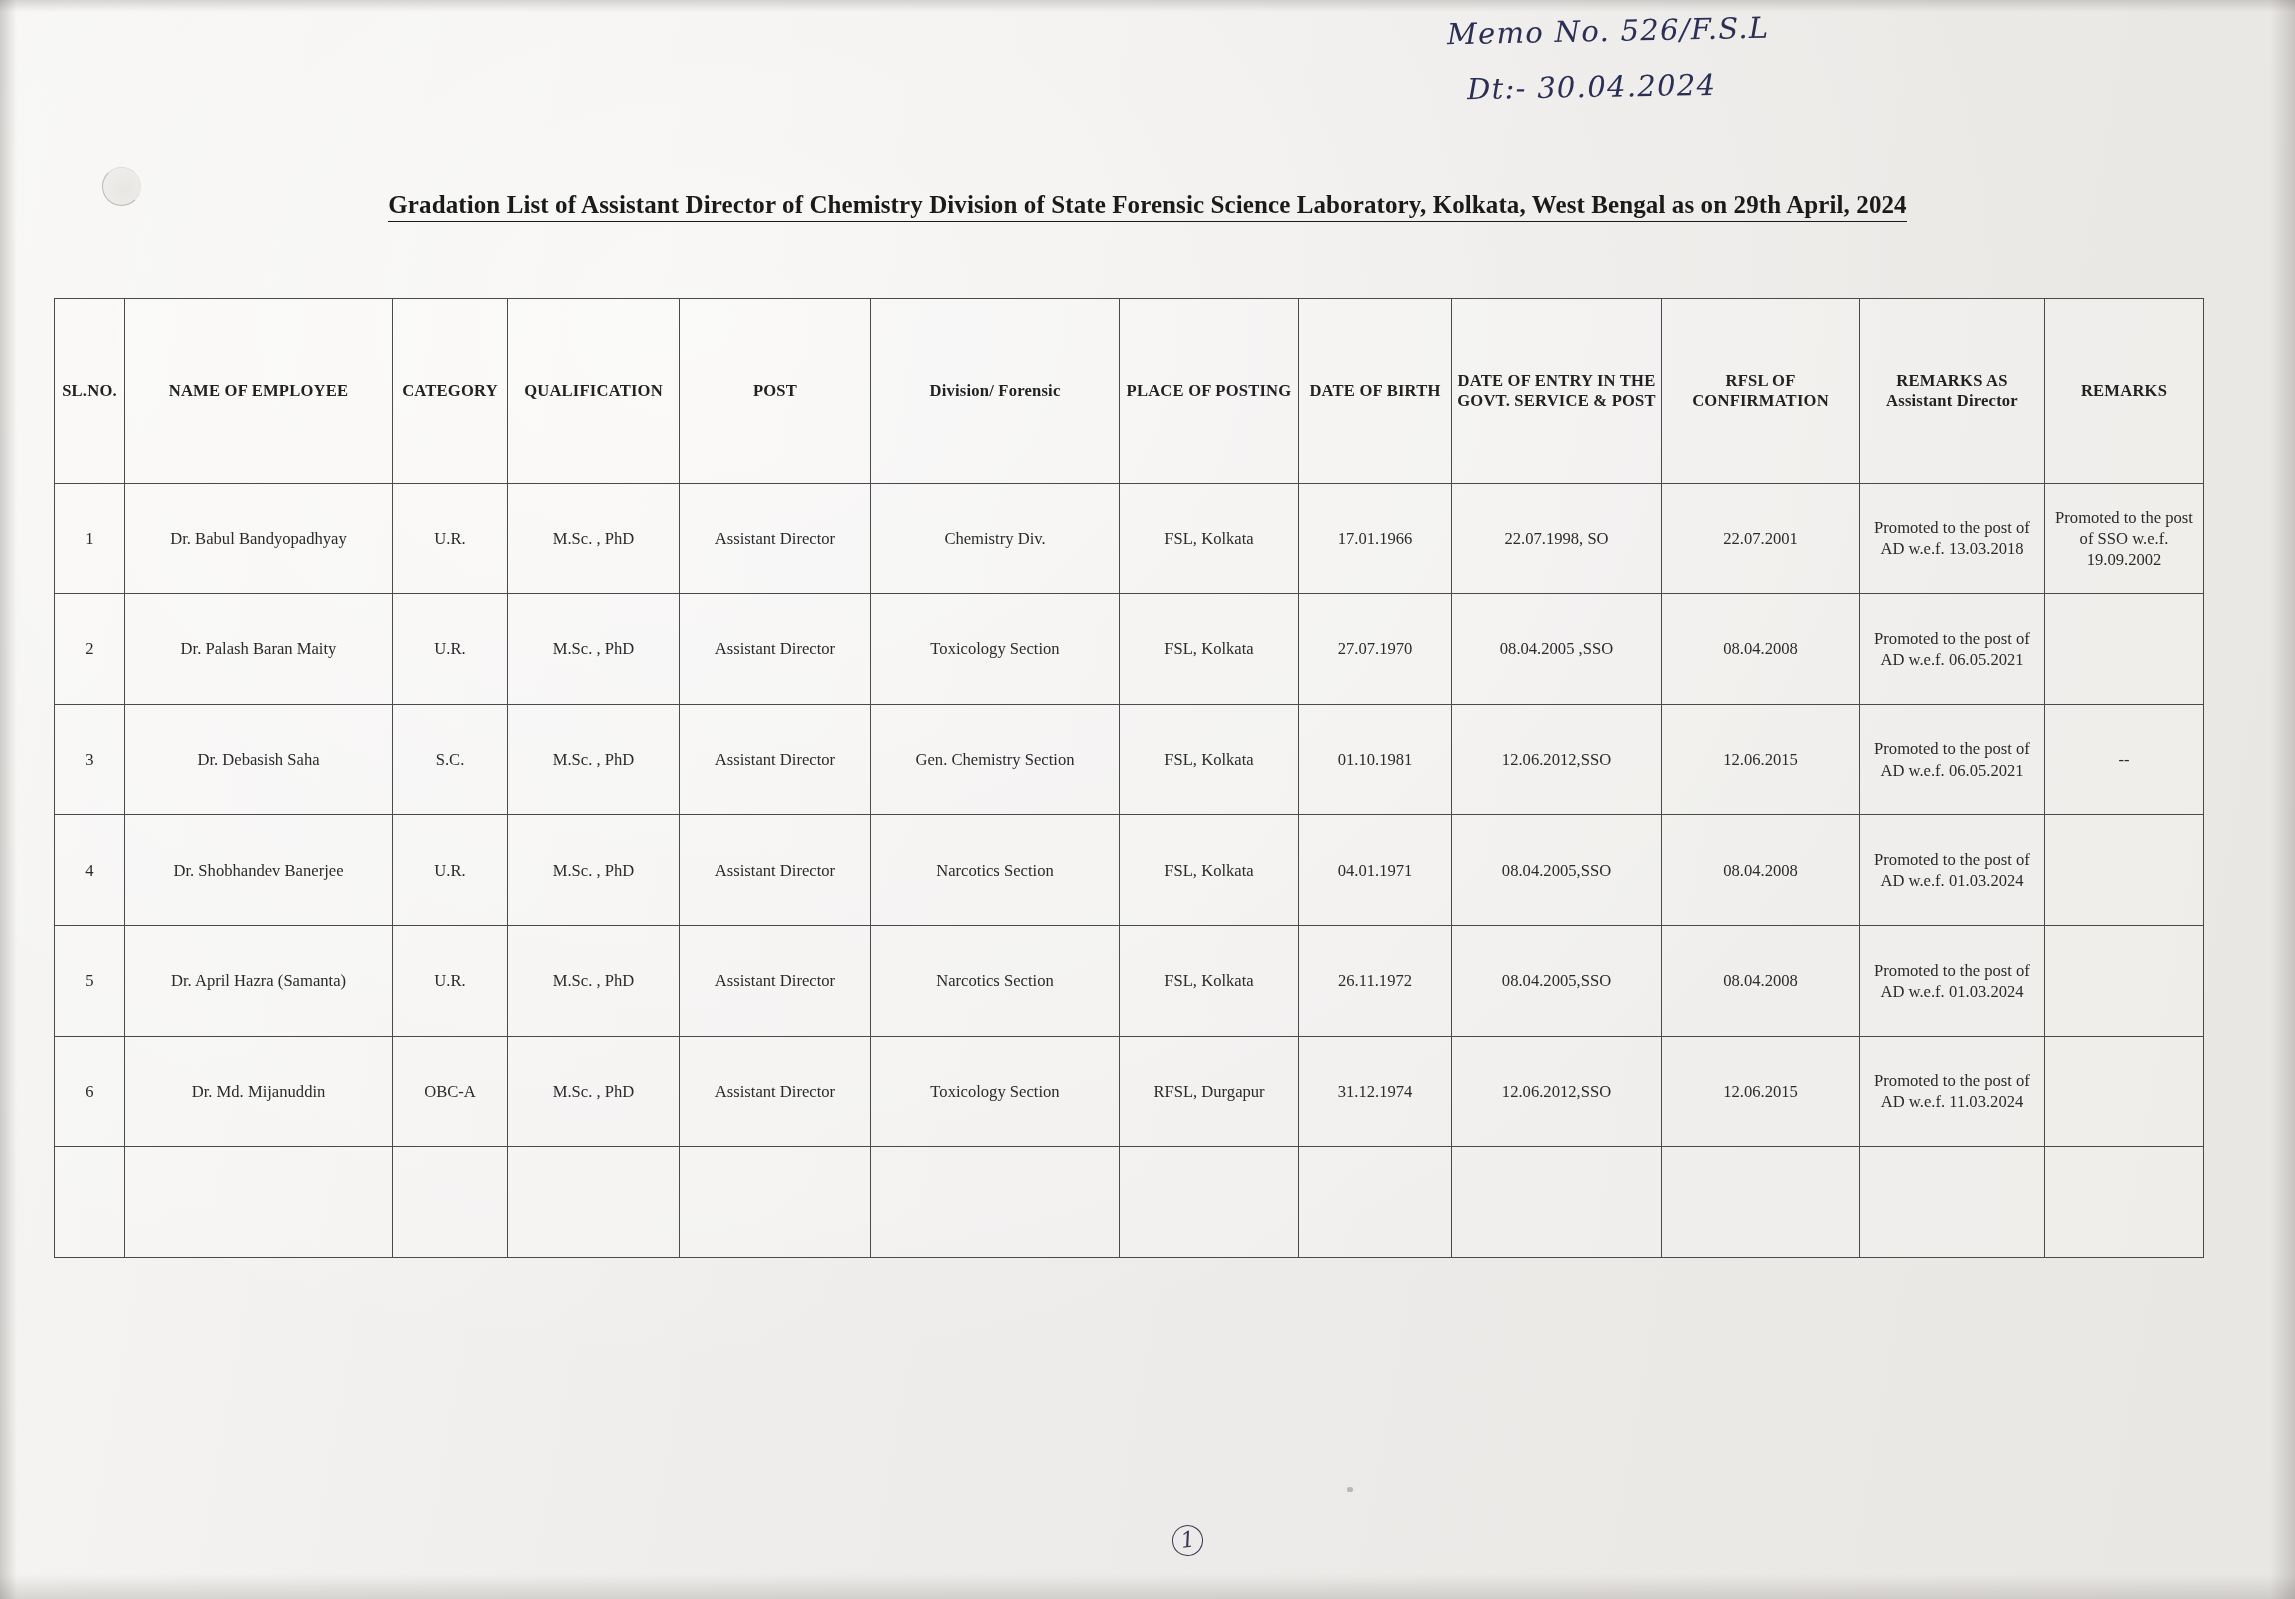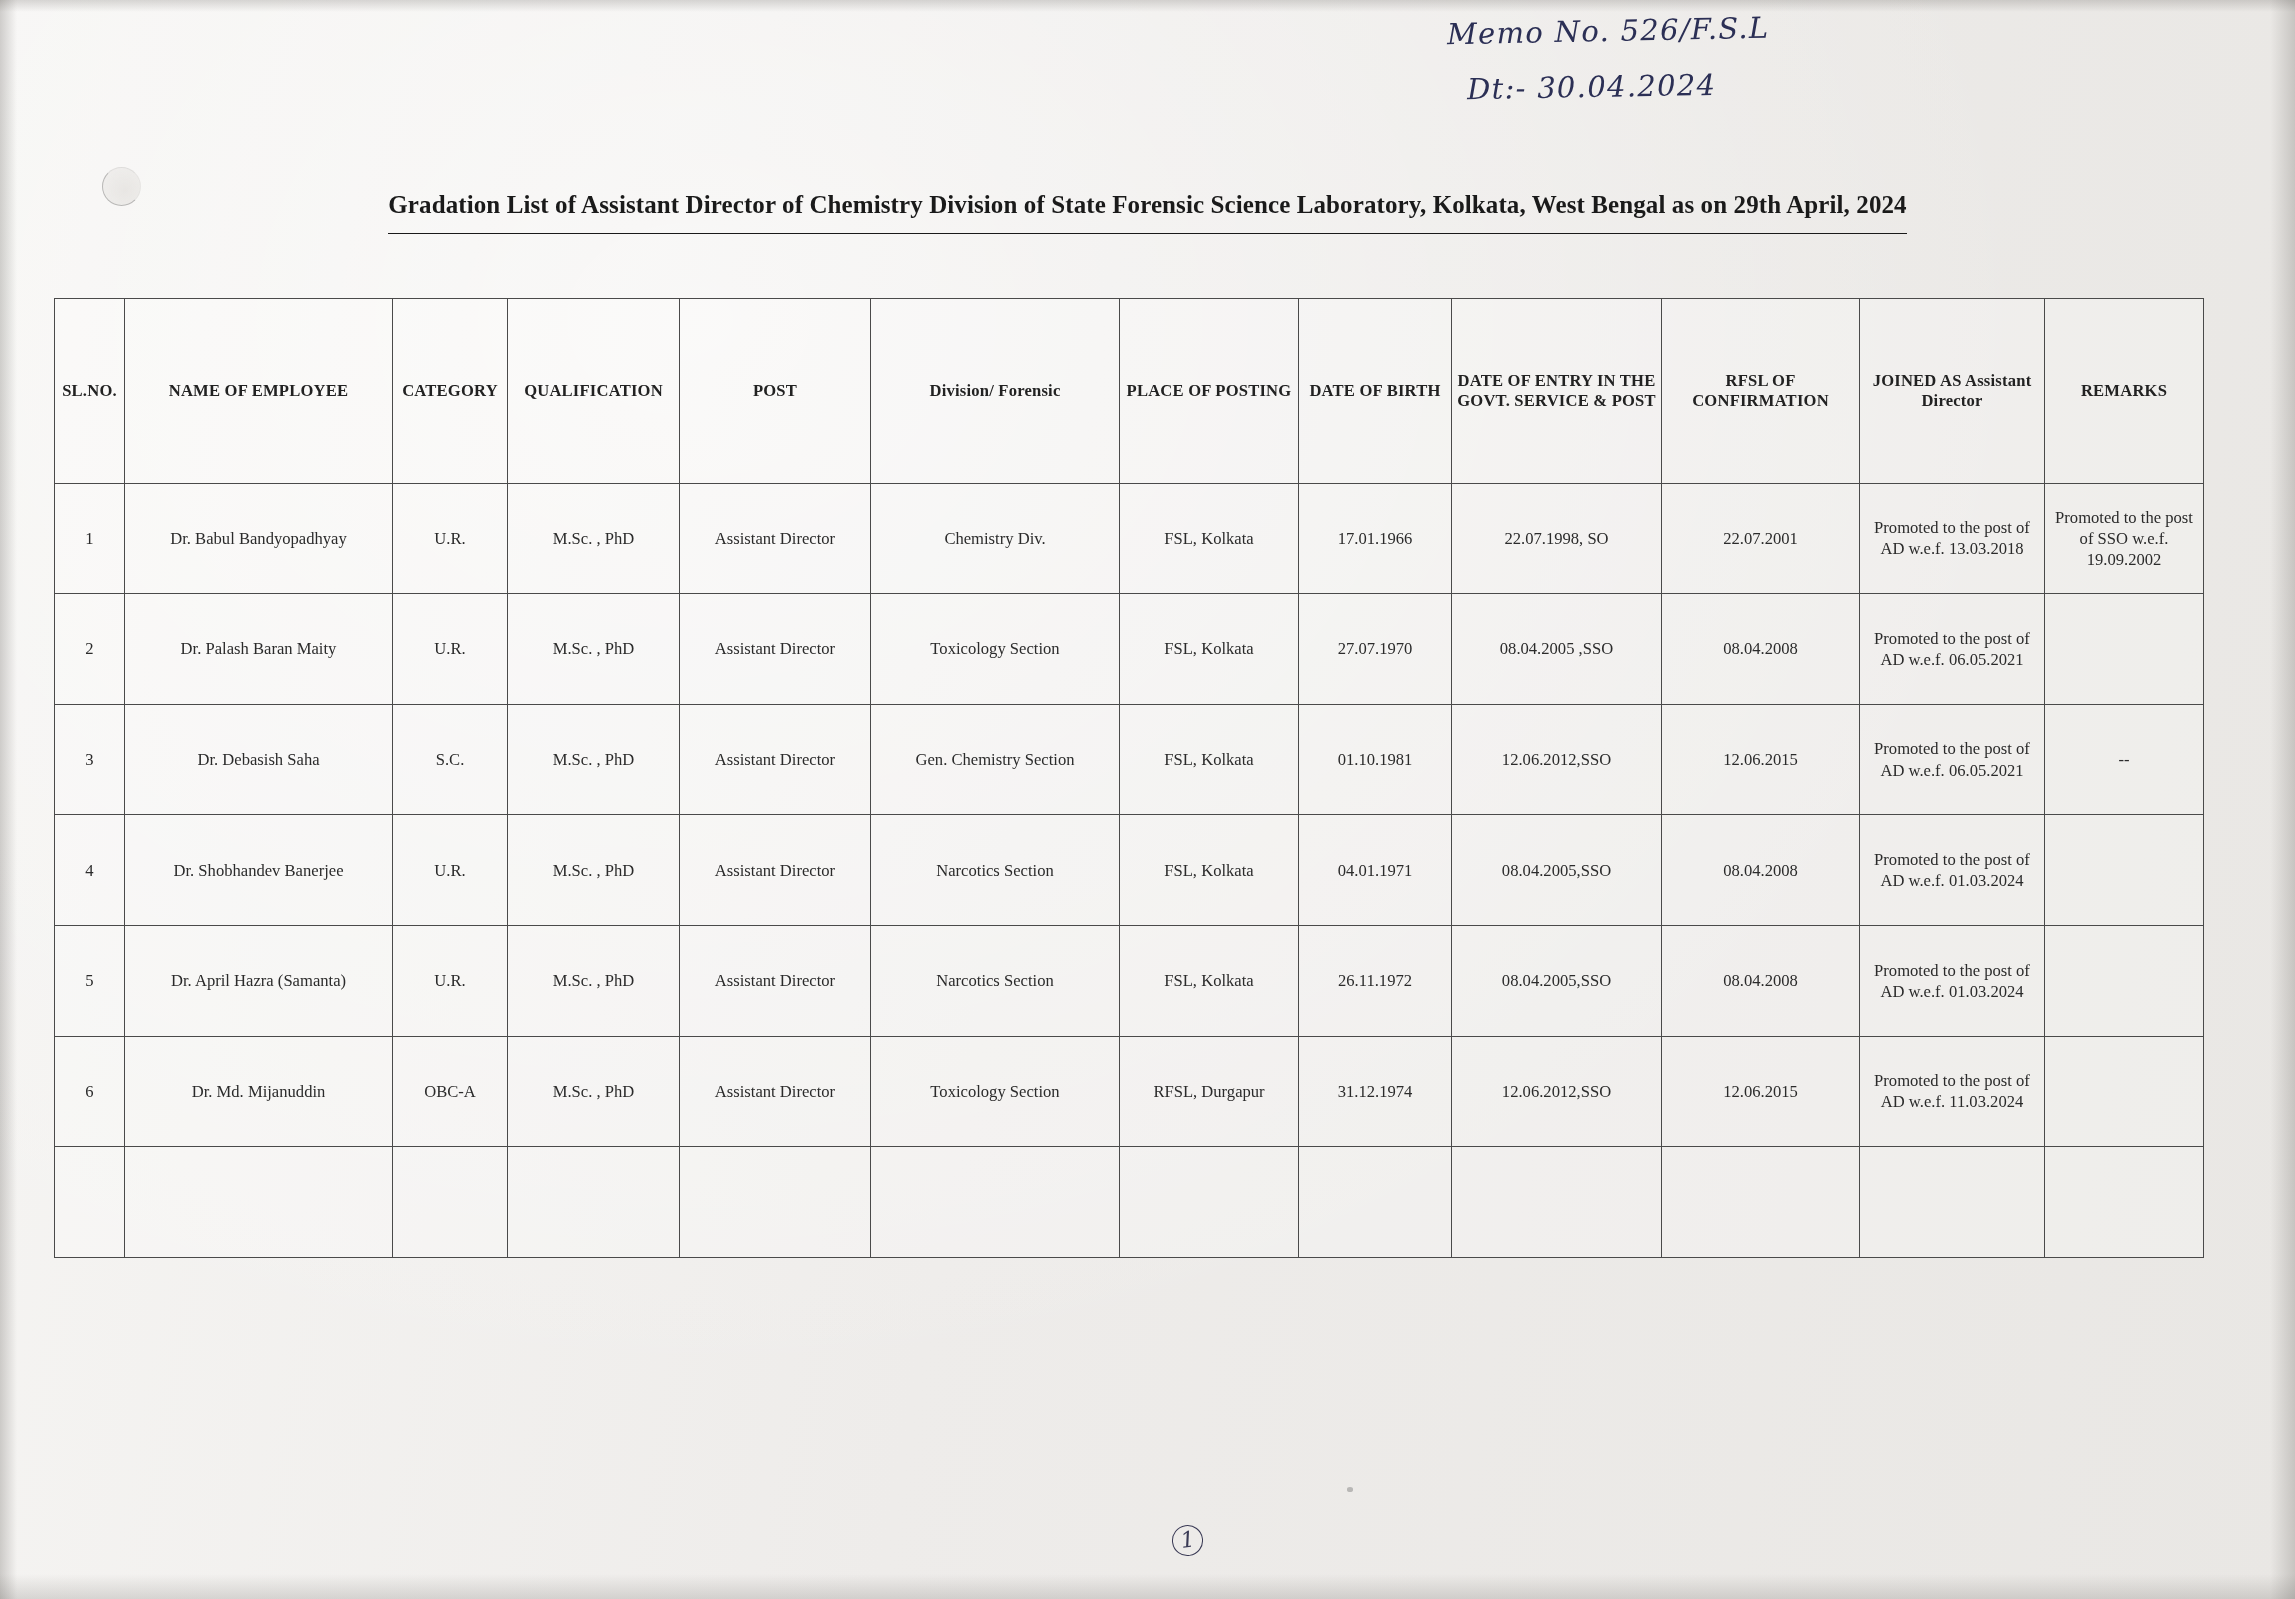--- a/index.html
+++ b/index.html
@@ -96,21 +96,21 @@
     left: 0;
     width: 2295px;
     text-align: center;
     font-size: 25px;
     font-weight: bold;
     color: #1a1a1a;
     letter-spacing: 0.1px;
   }
   .doc-title span.u {
     border-bottom: 1.9px solid #1a1a1a;
-    padding-bottom: 15px;
+    padding-bottom: 3px;
   }
 
   
   .table-wrap {
     position: absolute;
     top: 298px;
     left: 54px;
     width: 2149px;
   }
   table.grad {
@@ -234,21 +234,21 @@
           <th>SL.NO.</th>
           <th>NAME OF EMPLOYEE</th>
           <th>CATEGORY</th>
           <th>QUALIFICATION</th>
           <th>POST</th>
           <th>Division/ Forensic</th>
           <th>PLACE OF POSTING</th>
           <th>DATE OF BIRTH</th>
           <th>DATE OF  ENTRY IN THE GOVT. SERVICE &amp; POST</th>
           <th>RFSL OF CONFIRMATION</th>
-          <th>JOINED AS Assistant Director</th>
+          <th>REMARKS AS Assistant Director</th>
           <th>REMARKS</th>
         </tr>
       </thead>
       <tbody>
         <tr>
           <td class="sl">1</td>
           <td class="name">Dr. Babul Bandyopadhyay</td>
           <td>U.R.</td>
           <td>M.Sc. , PhD</td>
           <td>Assistant Director</td>

